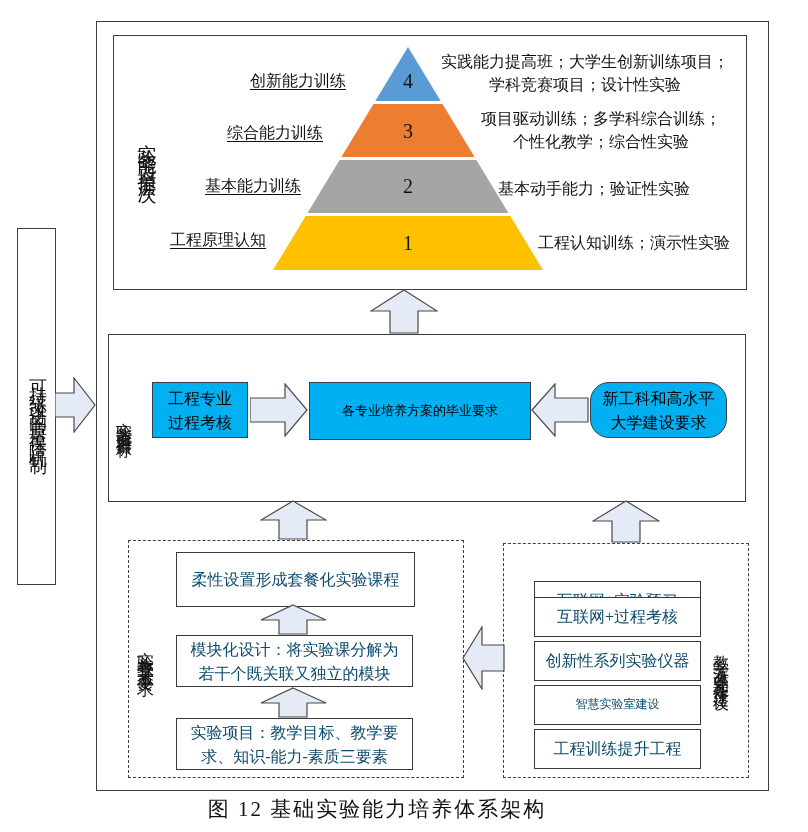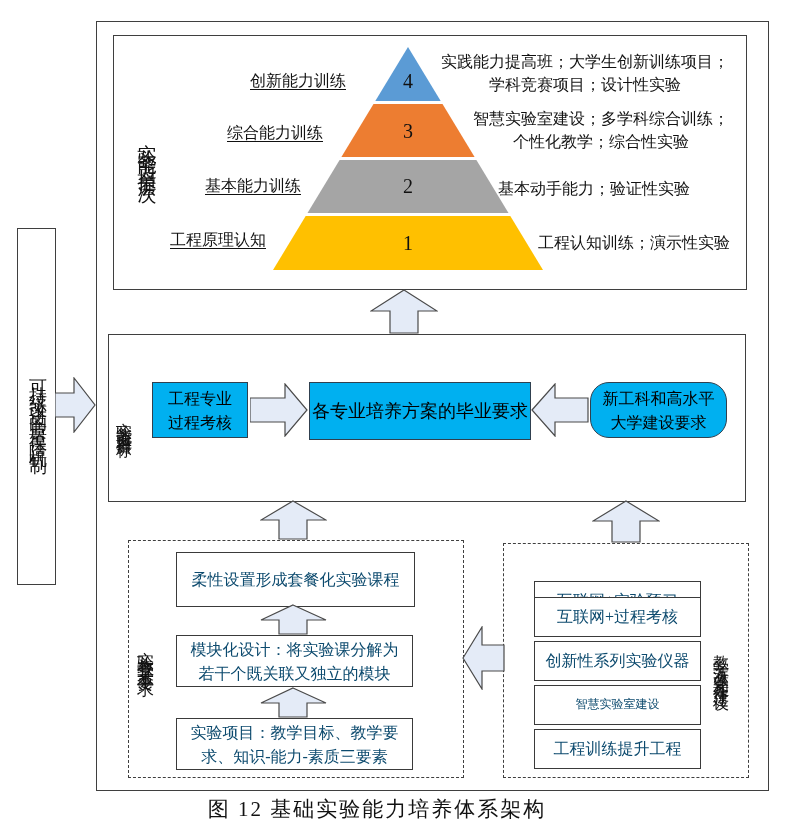--- a/index.html
+++ b/index.html
@@ -62,21 +62,21 @@
   <div class="lvl-name" style="left:248px;top:71px;width:100px;font-family:Liberation Mono, monospace;">创新能力训练</div>
   <div class="lvl-name" style="left:225px;top:123px;width:100px;">综合能力训练</div>
   <div class="lvl-name" style="left:203px;top:176px;width:100px;">基本能力训练</div>
   <div class="lvl-name" style="left:168px;top:230px;width:100px;">工程原理认知</div>
 
   <div class="desc" style="left:425px;top:50px;width:320px;">
     <div>实践能力提高班；大学生创新训练项目；</div>
     <div>学科竞赛项目；设计性实验</div>
   </div>
   <div class="desc" style="left:458px;top:107px;width:286px;">
-    <div>智慧实验室建设；多学科综合训练；</div>
+    <div>项目驱动训练；多学科综合训练；</div>
     <div>个性化教学；综合性实验</div>
   </div>
   <div class="desc" style="left:503px;top:231px;width:262px;">工程认知训练；演示性实验</div>
   <div class="desc" style="left:468px;top:177px;width:252px;">基本动手能力；验证性实验</div>
 
   <svg class="arrow" style="left:370px;top:289px;" width="68" height="45">
     <polygon points="34,1 67,22 48,22 48,44 20,44 20,22 1,22"></polygon>
   </svg>
 
   <div class="frame" style="left:108px;top:334px;width:636px;height:166px;"></div>
@@ -84,21 +84,21 @@
 
   <div class="bluebox" style="left:152px;top:382px;width:96px;height:56px;font-size:16px;line-height:24px;padding-top:4px;box-sizing:border-box;">
     <div>工程专业</div>
     <div>过程考核</div>
   </div>
 
   <svg class="arrow" style="left:250px;top:383px;" width="58" height="54">
     <polygon points="0,15 35,15 35,1 57,27 35,53 35,39 0,39"></polygon>
   </svg>
 
-  <div class="bluebox" style="left:309px;top:382px;width:220px;height:56px;font-size:18px;line-height:56px;">各专业培养方案的毕业要求</div>
+  <div class="bluebox" style="left:309px;top:382px;width:220px;height:56px;font-size:13px;line-height:56px;">各专业培养方案的毕业要求</div>
 
   <svg class="arrow" style="left:531px;top:383px;" width="58" height="54">
     <polygon points="1,27 24,1 24,15 57,15 57,39 24,39 24,53"></polygon>
   </svg>
 
   <div class="bluebox" style="left:590px;top:382px;width:137px;height:56px;font-size:16px;line-height:24px;padding-top:4px;box-sizing:border-box;border-radius:19px;">
     <div>新工科和高水平</div>
     <div>大学建设要求</div>
   </div>
 

